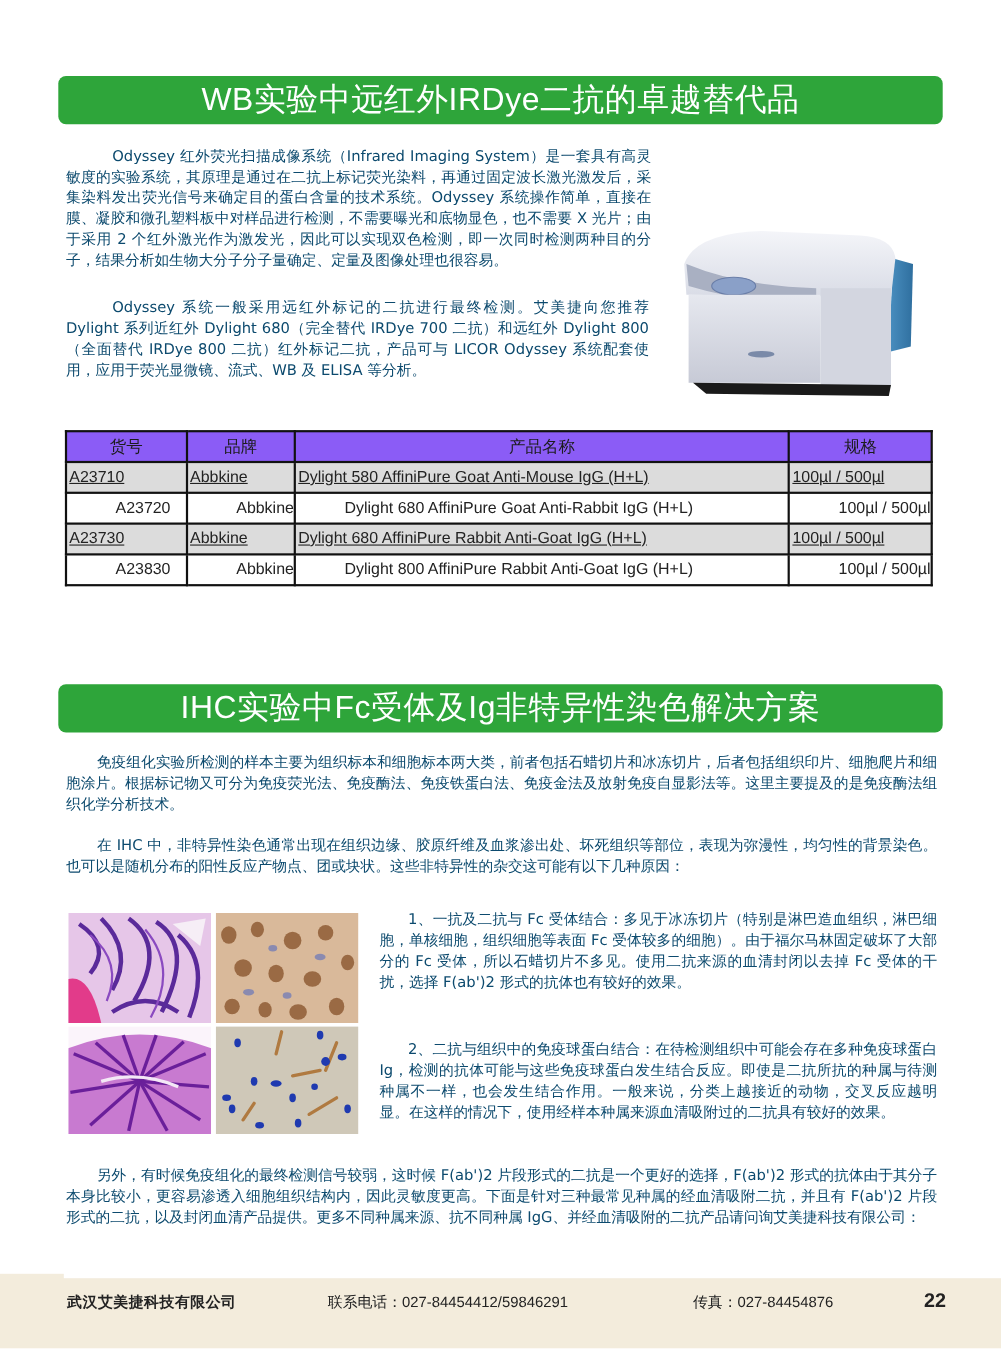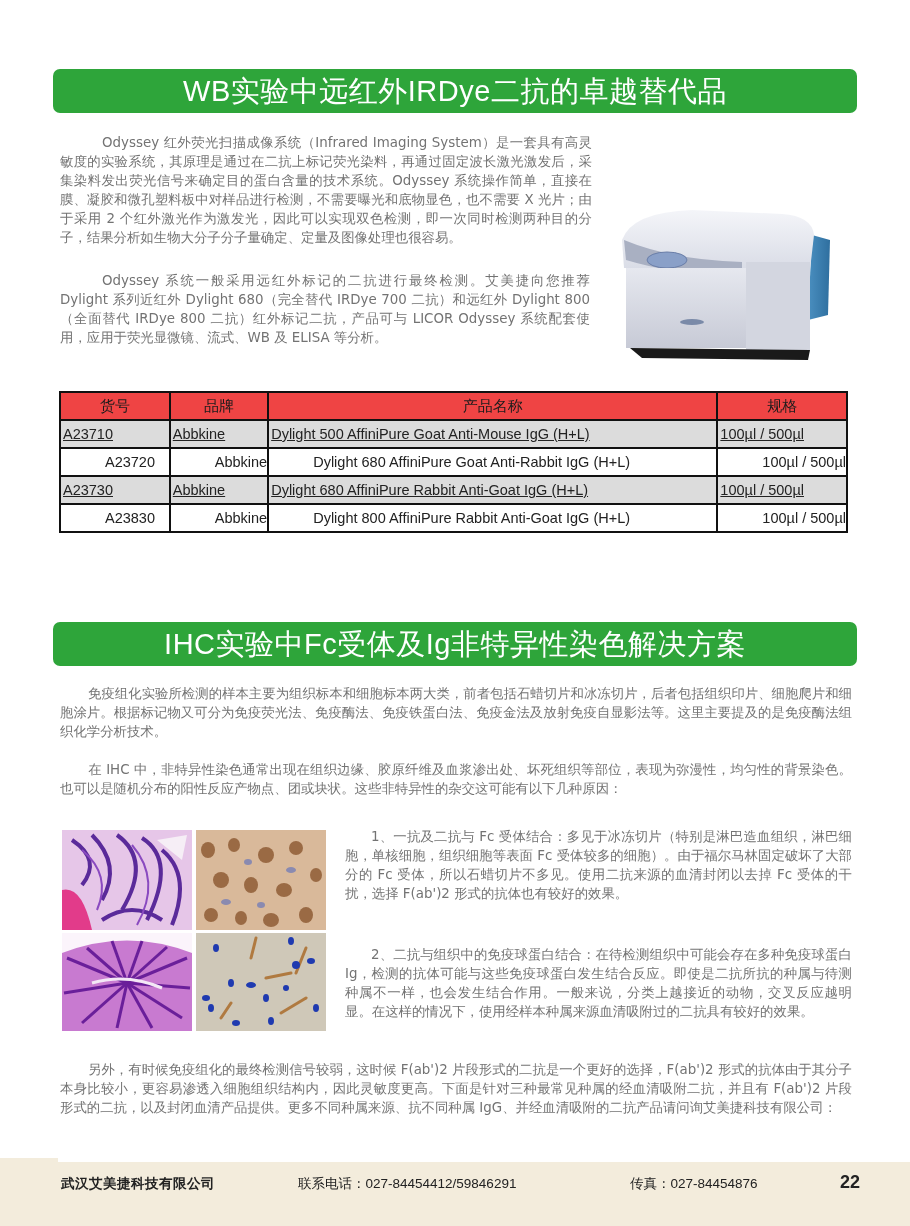--- a/index.html
+++ b/index.html
@@ -11,21 +11,21 @@
       background: #2ea53a; border-radius: 7px;
       color: #ffffff; text-align: center;
       font-family: "Liberation Sans", "DejaVu Sans", sans-serif;
       font-size: 29px; line-height: 44px; letter-spacing: 0.5px;
     }
     #banner1 { top: 69px; }
     #banner2 { top: 622px; }
 
     .para {
       position: absolute; font-size: 13.4px; line-height: 19px;
-      text-align: justify; color: #737373;
+      text-align: justify; color: #0c4a6e;
     }
     .para .indent { display: inline-block; width: 42px; }
     #p1 { left: 60px; top: 133px; width: 792px; }
     #p2 { left: 60px; top: 271px; width: 530px; }
     #p3 { left: 60px; top: 684px; width: 792px; }
     #p4 { left: 60px; top: 760px; width: 792px; }
     #p5 { left: 345px; top: 827px; width: 507px; }
     #p6 { left: 345px; top: 945px; width: 507px; }
     #p7 { left: 60px; top: 1060px; width: 792px; }
     #p1 .indent { width: 42px; }
@@ -43,21 +43,21 @@
     }
 
     
     #product-table {
       position: absolute; left: 59px; top: 391px; width: 789px;
       border-collapse: collapse; font-family: "Liberation Sans", "DejaVu Sans", sans-serif;
       font-size: 14.5px; color: #222;
       border: 2.5px solid #111;
     }
     #product-table th {
-      background: #ef4444; color: #1c1c1c; font-weight: normal; font-size: 15px;
+      background: #8b5cf6; color: #1c1c1c; font-weight: normal; font-size: 15px;
       height: 28px; border: 2px solid #111; text-align: center;
     }
     #product-table td {
       height: 28px; border: 2px solid #111; padding-left: 2px; white-space: nowrap;
     }
     #product-table tr.odd td { background: #dcdcdc; text-decoration: underline; }
     #product-table tr.even td { background: #ffffff; padding-left: 44px; }
     .c1 { width: 115px; } .c2 { width: 94px; } .c3 { width: 482px; } .c4 { width: 98px; }
 
     
@@ -121,21 +121,21 @@
       <th class="c1">货号</th>
       <th class="c2">品牌</th>
       <th class="c3">产品名称</th>
       <th class="c4">规格</th>
     </tr>
   </thead>
   <tbody>
     <tr class="odd">
       <td>A23710</td>
       <td>Abbkine</td>
-      <td>Dylight 500 AffiniPure Goat Anti-Mouse IgG (H+L)</td>
+      <td>Dylight 580 AffiniPure Goat Anti-Mouse IgG (H+L)</td>
       <td>100µl / 500µl</td>
     </tr>
     <tr class="even">
       <td>A23720</td>
       <td>Abbkine</td>
       <td>Dylight 680 AffiniPure Goat Anti-Rabbit IgG (H+L)</td>
       <td>100µl / 500µl</td>
     </tr>
     <tr class="odd">
       <td>A23730</td>

